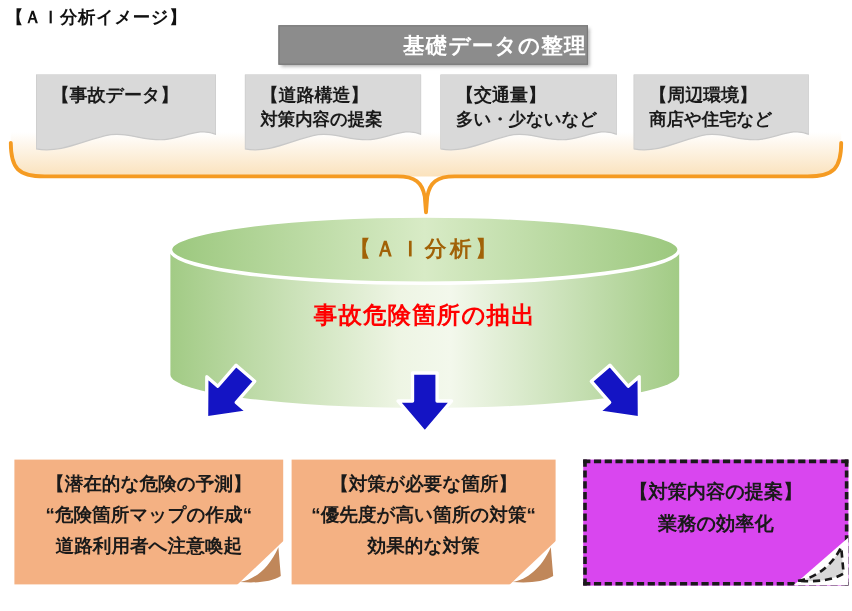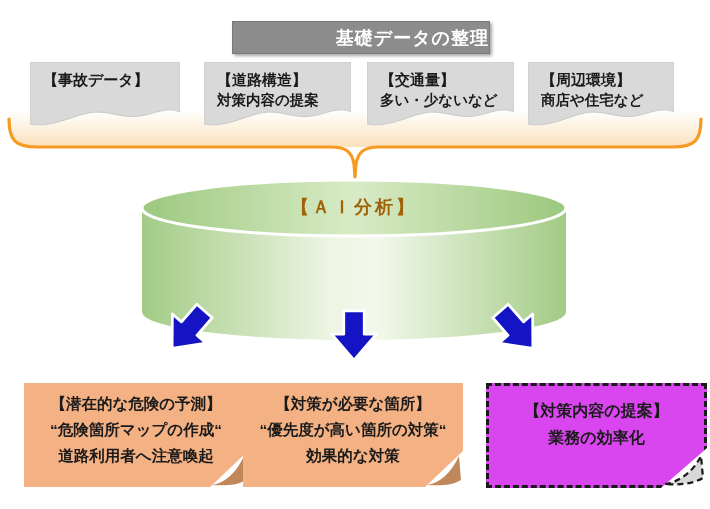--- a/index.html
+++ b/index.html
@@ -42,34 +42,35 @@
   .arrow{position:absolute;width:50px;height:54px;z-index:4;}
   .arrow.a-left{left:163px;top:303px;transform:rotate(41deg);}
   .arrow.a-mid{left:329px;top:309px;}
   .arrow.a-right{left:492px;top:303px;transform:rotate(-41deg);}
   .out-box{
     position:absolute;top:383px;height:104px;z-index:2;
     text-align:center;font-weight:bold;
   }
   .out-box.peach{background:#f4b183;}
   .out-box .lines{padding-top:8px;line-height:26px;font-size:15.5px;color:#1a1a1a;}
-  .out-a{left:24px;width:224px;}
+  .out-a{left:12px;width:224px;}
   .out-b{left:243px;width:220px;}
   .out-c{
     left:486px;width:215px;height:99px;background:#d946ef;border:3px dashed #1a1a1a;
   }
   .out-c .lines{padding-top:11px;line-height:27px;font-size:16px;}
   .fold{position:absolute;right:-1px;bottom:-1px;width:40px;height:38px;}
   .fold-c{position:absolute;right:-3px;bottom:-3px;width:46px;height:40px;}
 </style>
 </head>
 <body>
 
 <div class="canvas">
 
+  <div class="page-title">【ＡＩ分析イメージ】</div>
 
   <div class="header-box">
     <span>基礎データの整理</span>
   </div>
 
   <div class="glow"></div>
 
   <div class="src-box" style="left:30px;width:150px;">
     <svg class="shape" viewBox="0 0 150 72" preserveAspectRatio="none">
       <path d="M0,0 H150 V50 C138,44 124,52 110,54 C92,57 76,47 58,51 C40,55 20,66 0,62 Z" fill="#d9d9d9" stroke="#c8c8c8" stroke-width="1"></path>
@@ -125,20 +126,21 @@
         <linearGradient id="gtop" x1="0" y1="0" x2="1" y2="0">
           <stop offset="0" stop-color="#9cc87e"></stop>
           <stop offset="0.5" stop-color="#d8ebc6"></stop>
           <stop offset="1" stop-color="#9cc87e"></stop>
         </linearGradient>
       </defs>
       <path d="M2,30 L2,134 A212,28 0 0 0 426,134 L426,30 Z" fill="url(#gbody)"></path>
       <ellipse cx="214" cy="30" rx="212" ry="28" fill="url(#gtop)" stroke="#ffffff" stroke-width="3"></ellipse>
     </svg>
     <div class="cyl-title">【ＡＩ分析】</div>
+    <div class="cyl-sub">事故危険箇所の抽出</div>
   </div>
 
   <svg class="arrow a-left" viewBox="0 0 52 58">
     <path d="M15,2 H37 V27 H50 L26,55 L2,27 H15 Z" fill="#1414c4" stroke="#ffffff" stroke-width="3" stroke-linejoin="round"></path>
   </svg>
   <svg class="arrow a-mid" viewBox="0 0 52 58">
     <path d="M15,2 H37 V27 H50 L26,55 L2,27 H15 Z" fill="#1414c4" stroke="#ffffff" stroke-width="3" stroke-linejoin="round"></path>
   </svg>
   <svg class="arrow a-right" viewBox="0 0 52 58">
     <path d="M15,2 H37 V27 H50 L26,55 L2,27 H15 Z" fill="#1414c4" stroke="#ffffff" stroke-width="3" stroke-linejoin="round"></path>

